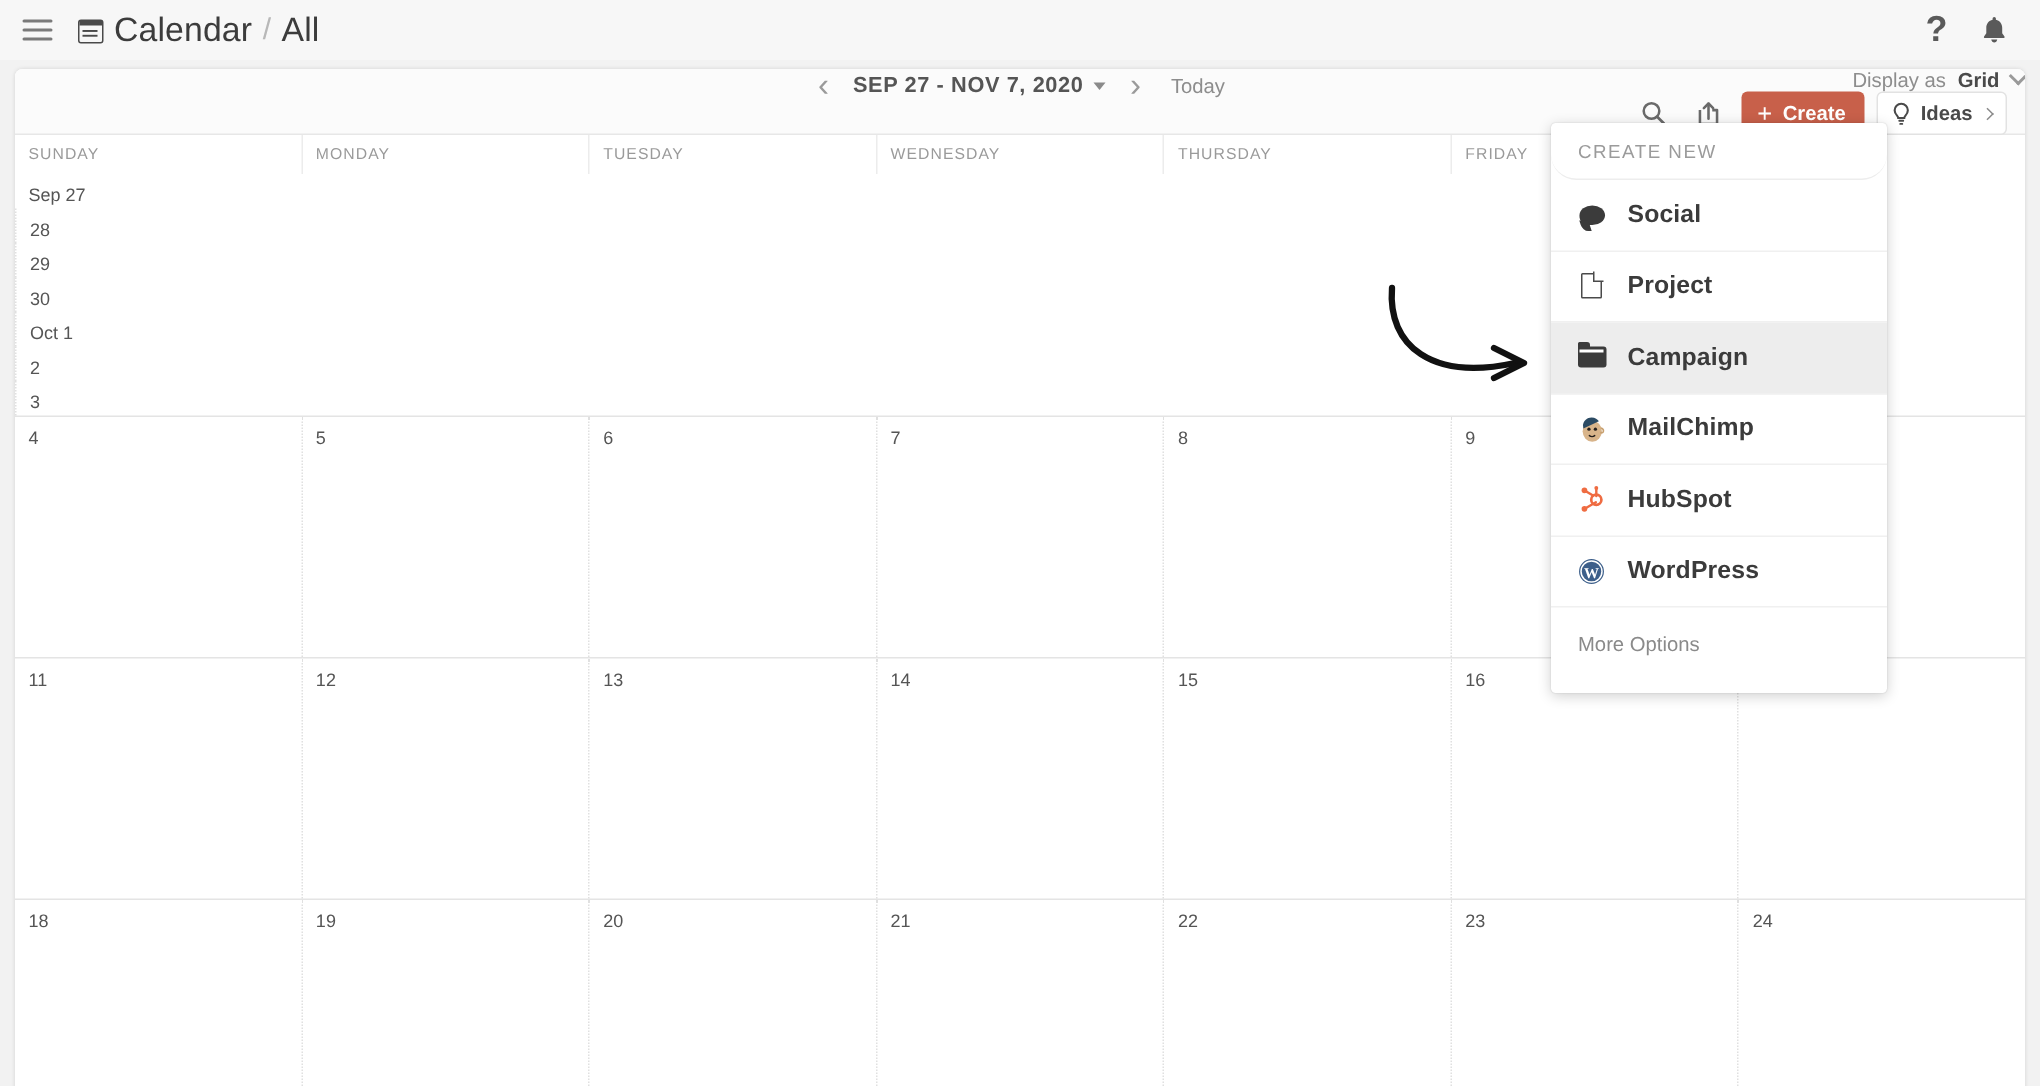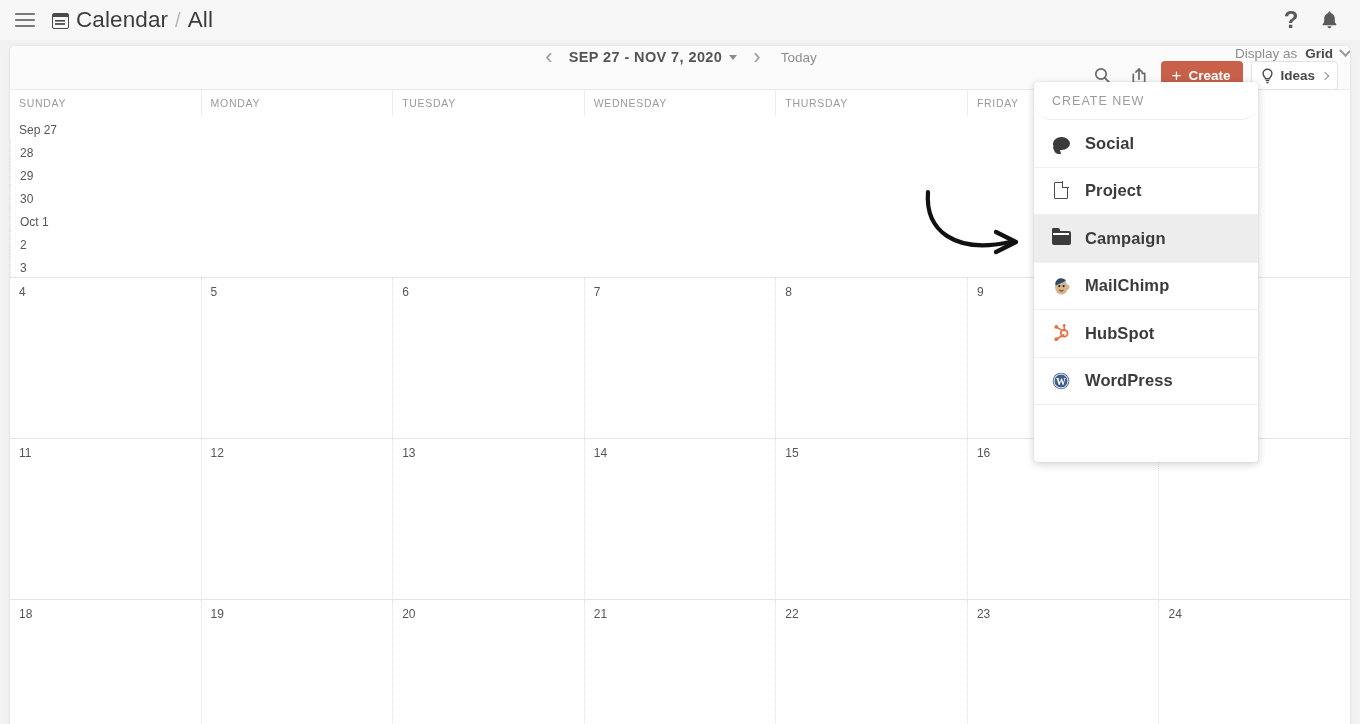--- a/index.html
+++ b/index.html
@@ -356,14 +356,15 @@
           <span class="mi-icon">
             <svg viewBox="0 0 20 20" width="20" height="20">
               <circle cx="10" cy="10" r="8.3" fill="#3d5f8a"></circle>
               <circle cx="10" cy="10" r="7" fill="none" stroke="#fff" stroke-width="1"></circle>
               <text x="10" y="14.2" text-anchor="middle" font-family="Liberation Serif, serif" font-size="10" font-weight="bold" fill="#fff">W</text>
             </svg>
           </span>
           <span class="mi-label">WordPress</span>
         </div>
       </div>
+    <div id="more-options">More Options</div>
   </div>
 </div>
 
 </body></html>

